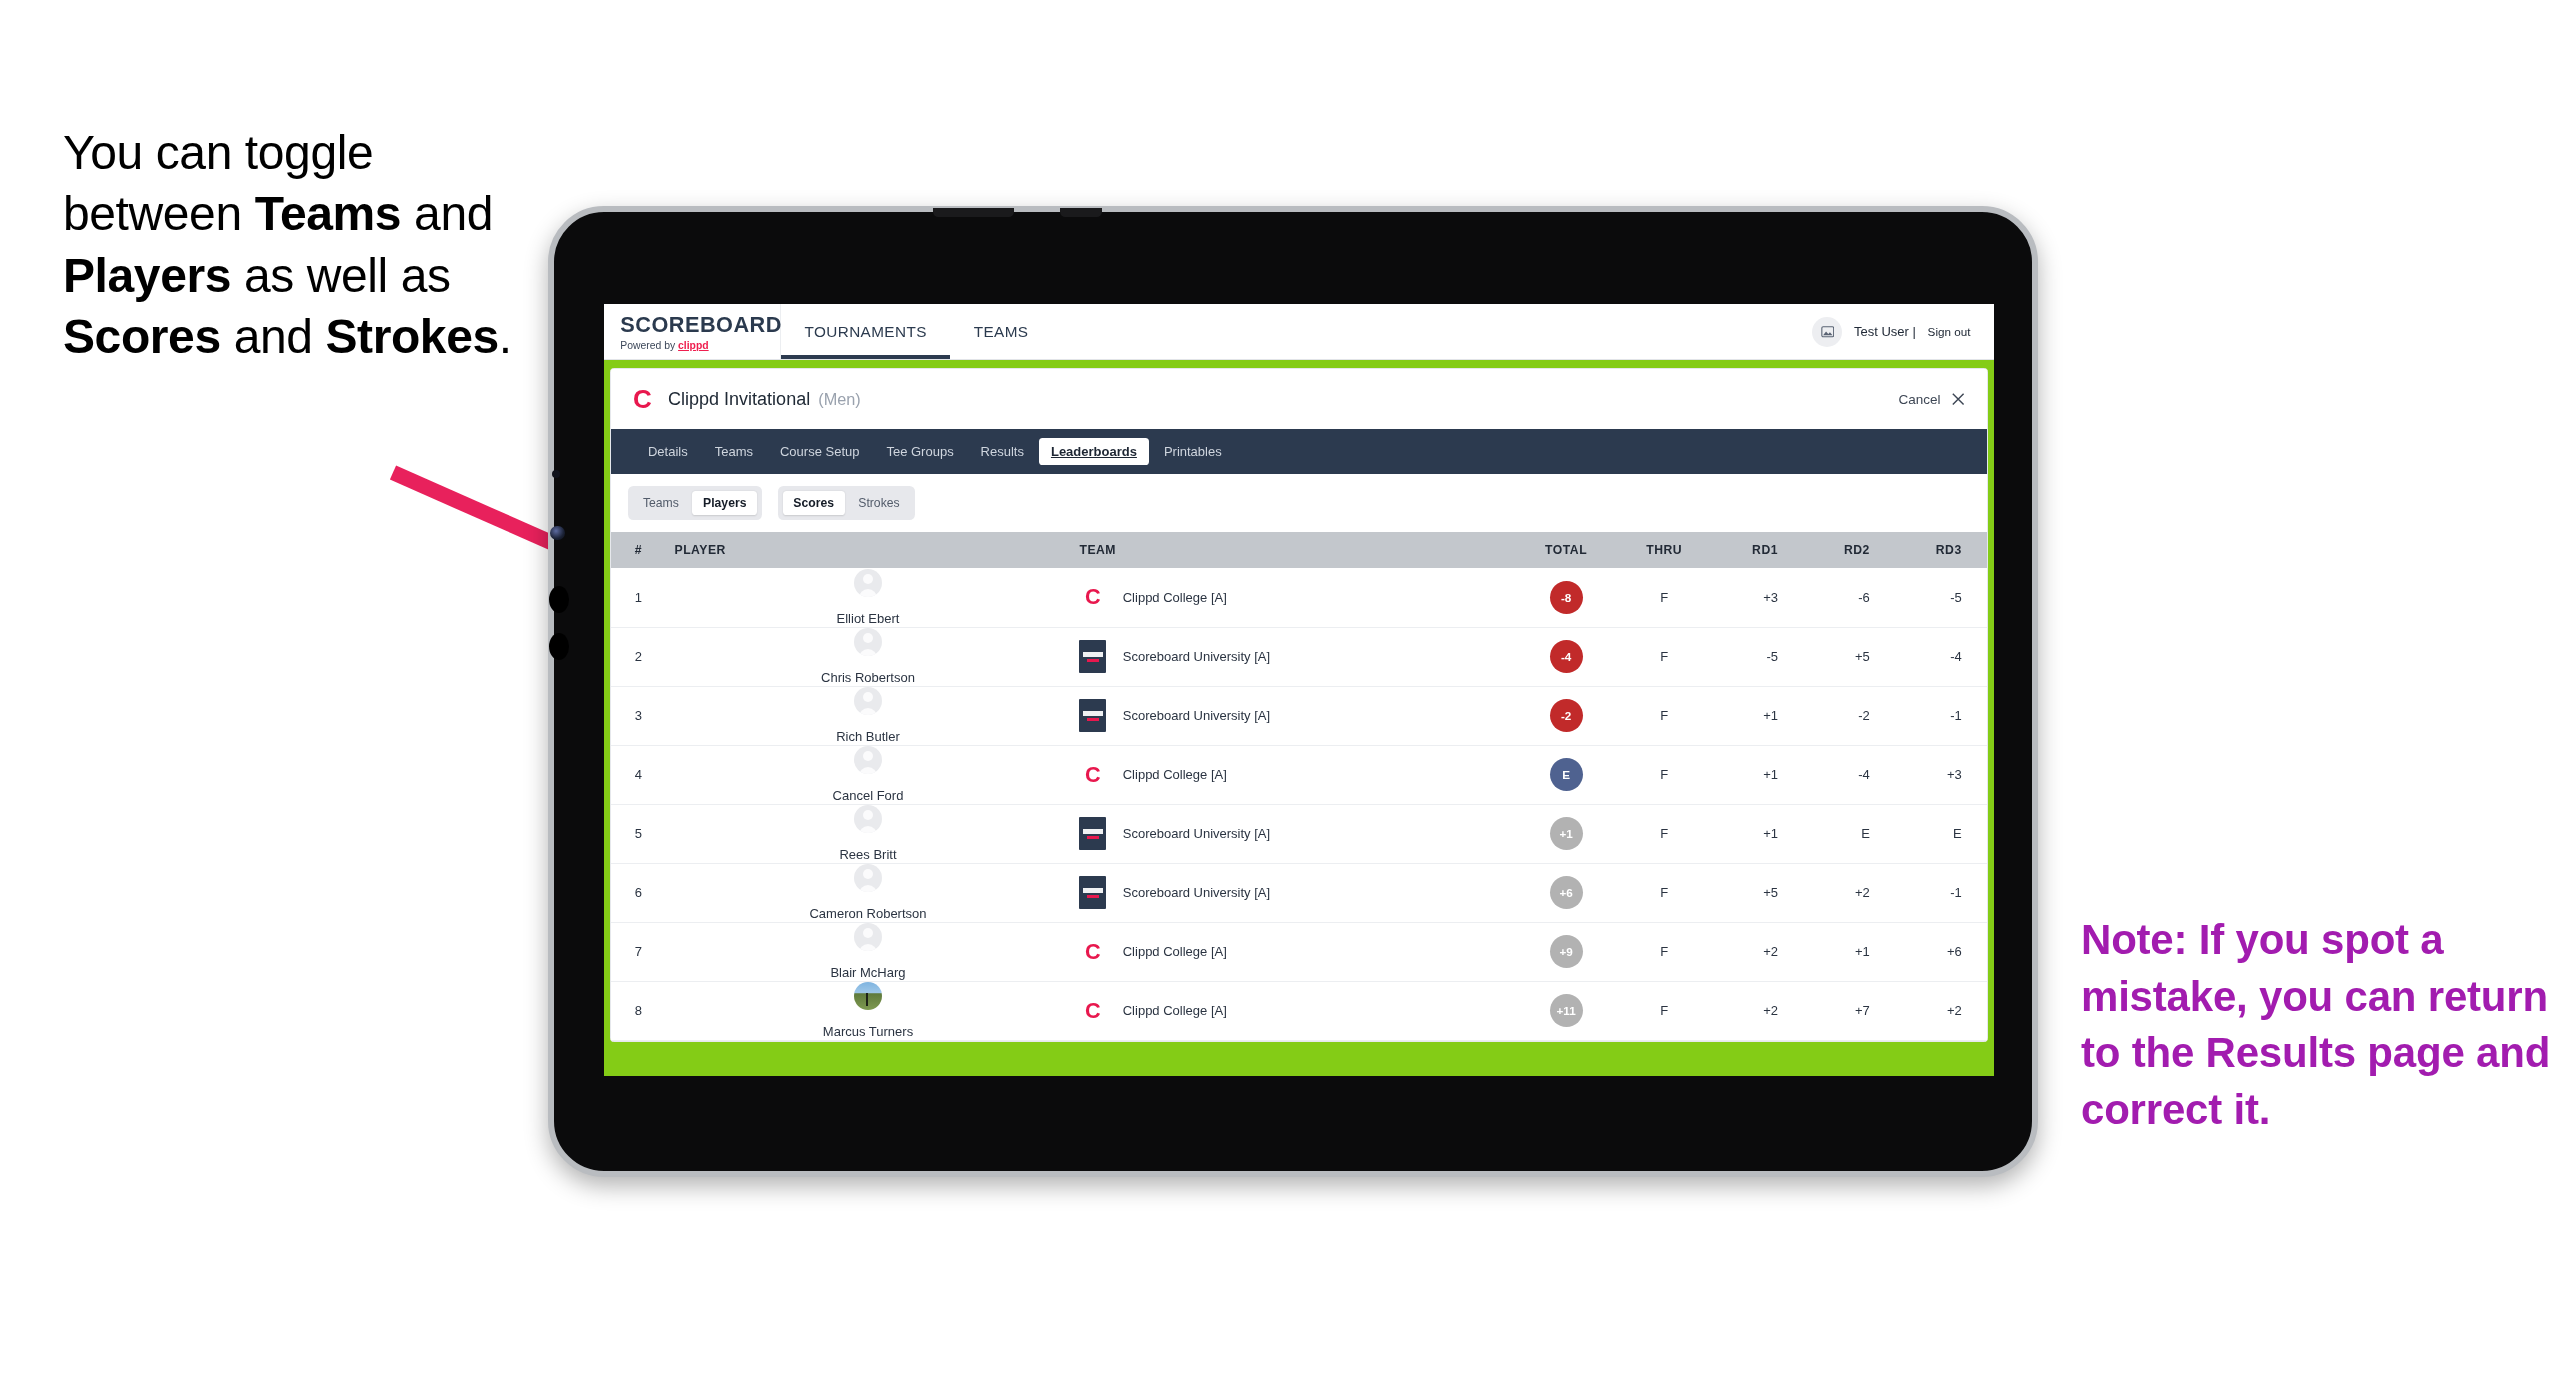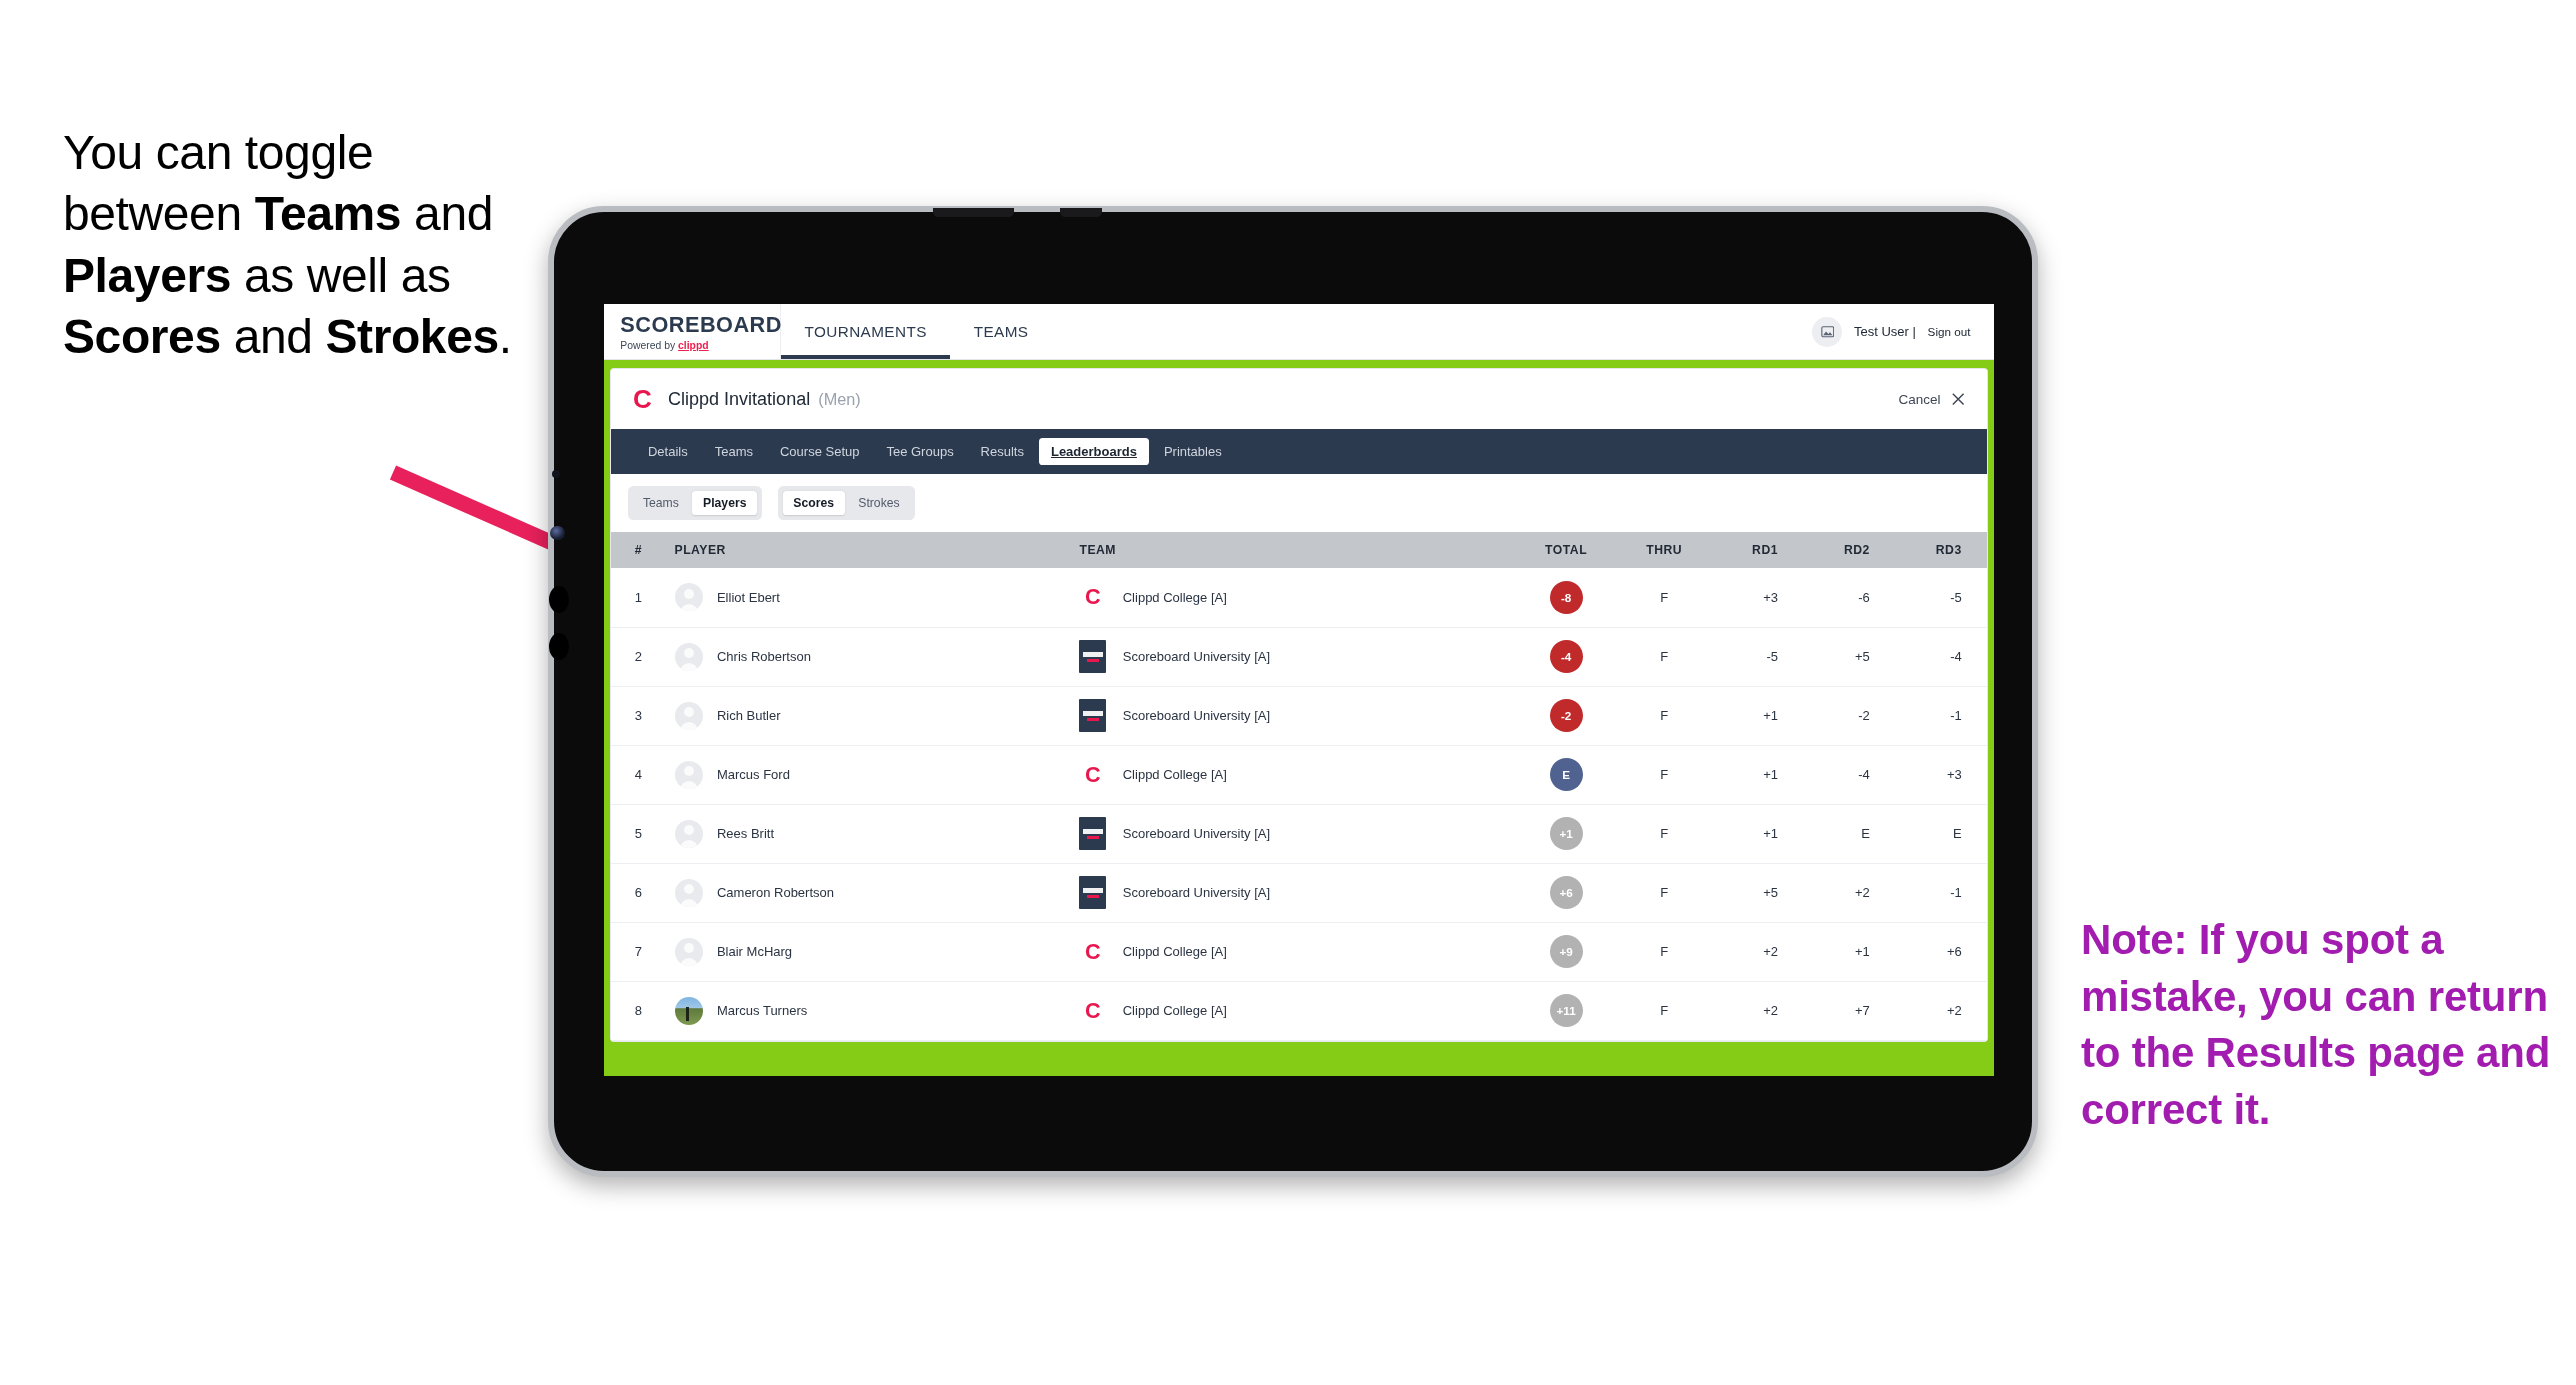--- a/index.html
+++ b/index.html
@@ -97,21 +97,21 @@
                       letter-spacing:0.5px; height:36px; text-align:left; padding:0 9px; }
   table.lb td { height: 59px; font-size:13px; color:#2b3442; padding: 0 9px;
                 border-bottom: 0.9px solid #eceef1; background:#fff; }
   .col-rank  { width: 52px;  text-align:center !important; }
   .col-player{ width: 388px; }
   .col-team  { width: 426px; }
   .col-total { width: 98px; text-align:center !important; }
   .col-thru  { width: 90px; text-align:center !important; }
   .col-rd    { width: 88px;  text-align:right !important; padding-right:25px !important; }
 
-  .pcell { display:flex; align-items:center; gap:14.4px; }
+  .pcell { display:flex; align-items:center; gap:14.4px;flex-direction:column; }
   .pav { width:28px; height:28px; border-radius:50%; background:#e9eaed; position:relative; overflow:hidden; flex:none; }
   .pav .head { position:absolute; left:50%; top:5.4px; transform:translateX(-50%); width:10px; height:10px;
                border-radius:50%; background:#fbfbfc; }
   .pav .body { position:absolute; left:50%; bottom:-5.4px; transform:translateX(-50%); width:18px; height:12.6px;
                border-radius:9px 9px 0 0; background:#fbfbfc; }
   .pav.photo { background: linear-gradient(#7fb4e0 0%, #9ec7e8 38%, #5f7a3c 42%, #7f9a51 100%); }
   .pav.photo .fig { position:absolute; left:11.7px; top:10.8px; width:2.7px; height:13.5px; background:#1d2216; }
 
   .tcell { display:flex; align-items:center; gap:16.3px; }
   .tlogo-c { width:27px; text-align:center; font-size:21.7px; font-weight:800; color:#e8184e; line-height:1; flex:none; }
@@ -297,21 +297,21 @@
                 <td class="col-rd">-1</td>
               </tr>
               <tr>
                 <td class="col-rank">4</td>
                 <td class="col-player">
                   <span class="pcell">
                     <span class="pav">
                       <span class="head"></span>
                       <span class="body"></span>
                     </span>
-                    <span>Marcus Ford</span>
+                    <span>Cancel Ford</span>
                   </span>
                 </td>
                 <td class="col-team">
                   <span class="tcell">
                     <span class="tlogo-c">C</span>
                     <span>Clippd College [A]</span>
                   </span>
                 </td>
                 <td class="col-total"><span class="badge blue">E</span></td>
                 <td class="col-thru">F</td>

